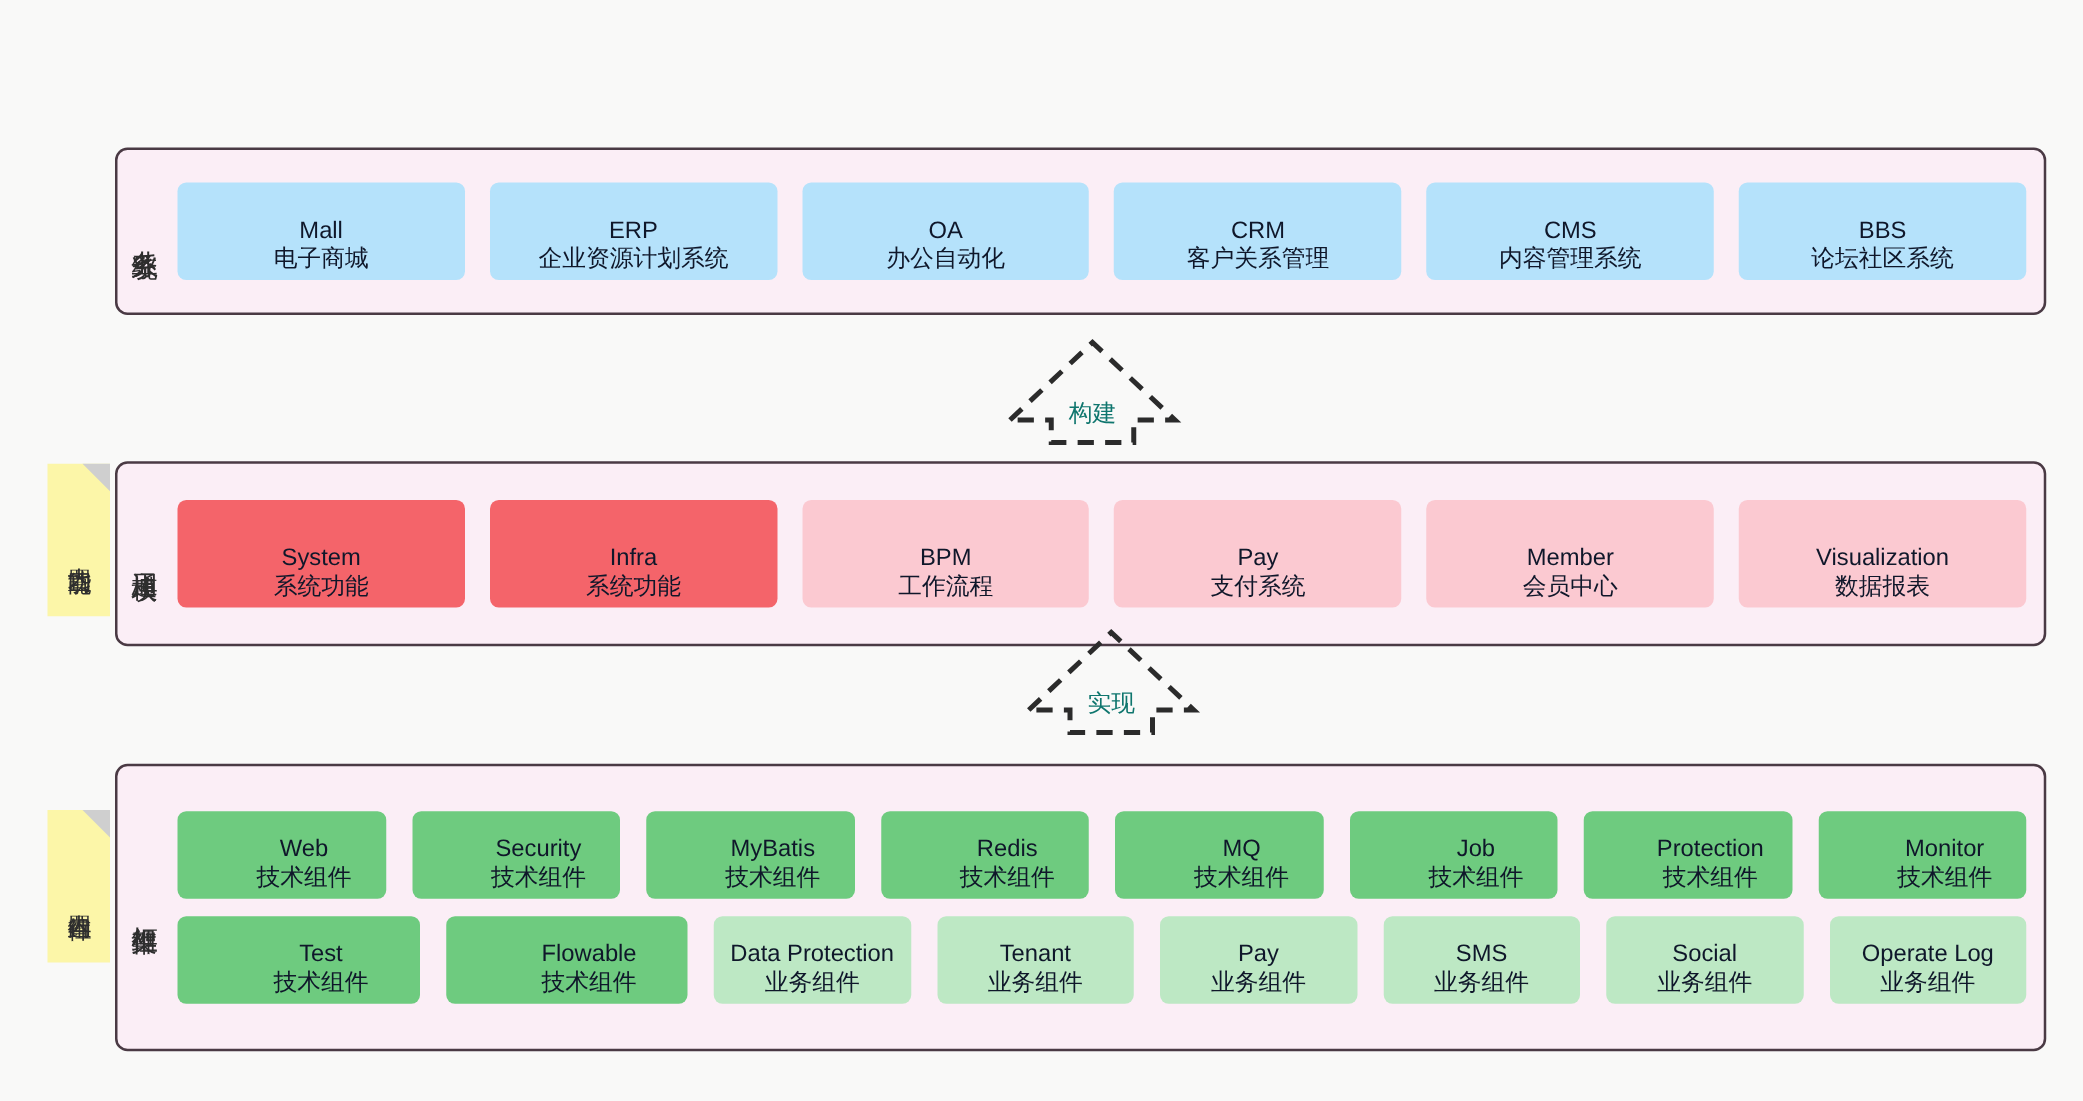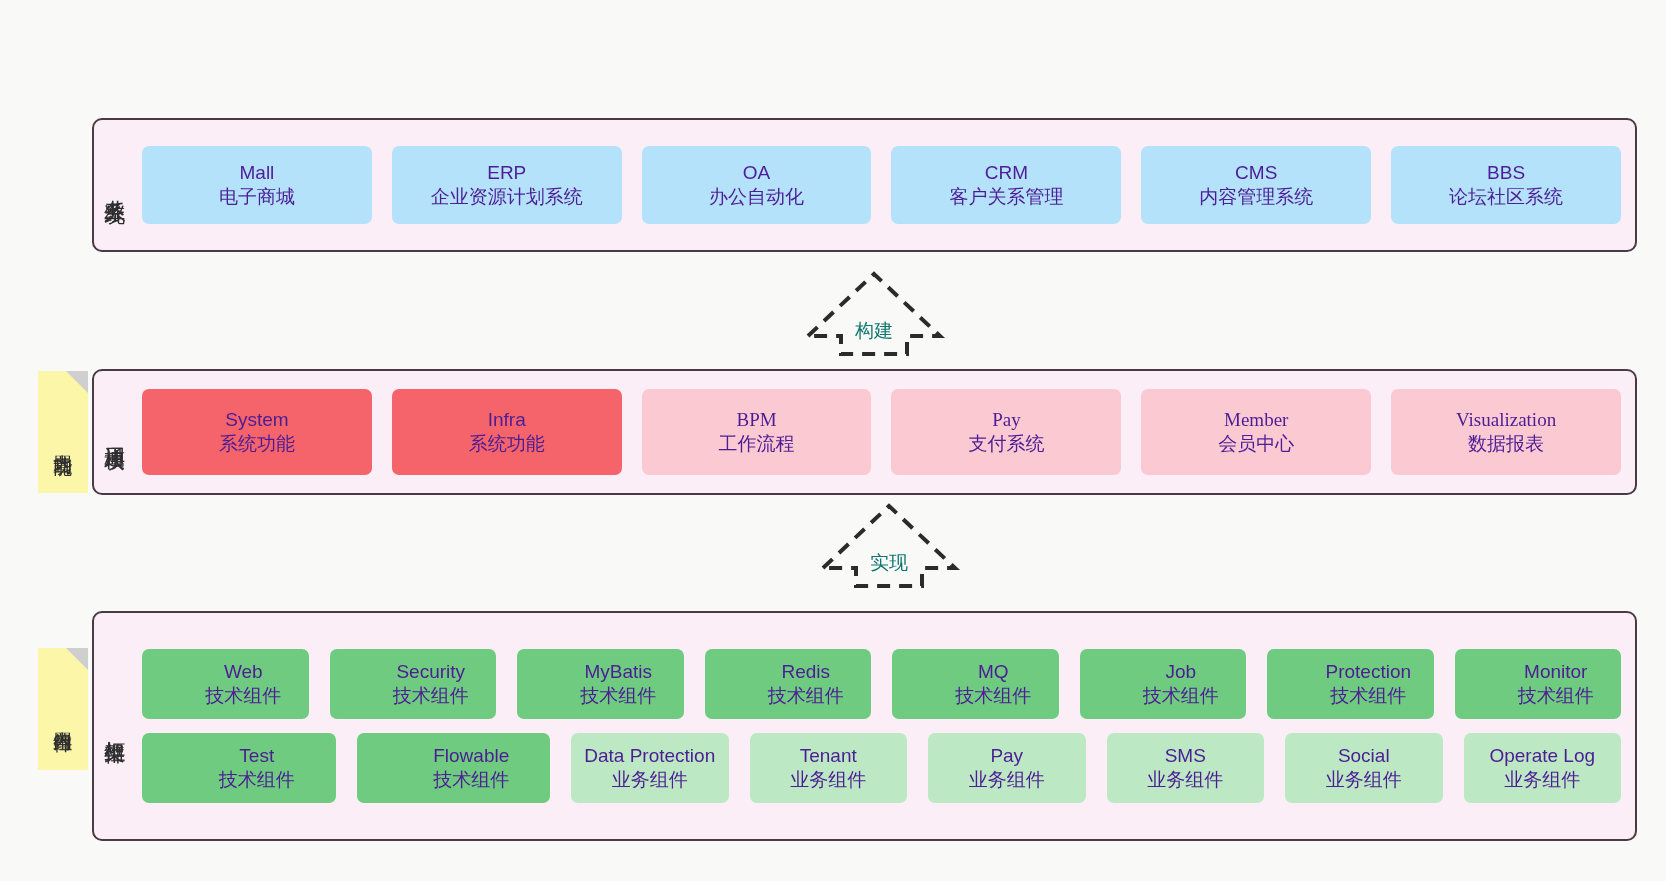--- a/index.html
+++ b/index.html
@@ -62,34 +62,34 @@
   }
   .row.gap-sm { gap: 21px; }
 
   
   .node {
     flex: 1 1 0;
     border-radius: 7px;
     display: flex;
     flex-direction: column;
     align-items: center;
-    justify-content: center;
+    justify-content: flex-end;
     text-align: center;
     font-size: 19px;
     line-height: 1.25;
-    color: #4c1d95;
+    color: #0f172a;
     box-sizing: border-box;
     padding: 4px 6px;
   }
   .node .l1 { display: block; }
   .node .l2 { display: block; }
 
   .node.blue        { background: #b5e2fb; height: 78px; }
   .node.red-strong  { background: #f4646a; height: 86px; }
-  .node.red-soft    { background: #fbc9d1; height: 86px; font-family: Liberation Serif, serif; }
+  .node.red-soft    { background: #fbc9d1; height: 86px; }
   .node.green-strong{ background: #6ecb7f; height: 70px; padding-left: 42px; }
   .node.green-soft  { background: #bde8c4; height: 70px; }
 
   
   .note {
     position: absolute;
     width: 50px;
     background: #fcf6a8;
     font-size: 19px;
     line-height: 1.12;
@@ -182,21 +182,21 @@
     </div>
   </div>
 
   <div class="arrow-wrap" style="left:800px; top:266px; width:148px; height:90px;">
     <svg width="148" height="90" viewBox="0 0 148 90">
       <path d="M 8 70 L 74 8 L 140 70 L 107 70 L 107 88 L 41 88 L 41 70 Z" fill="none" stroke="#2b2b2b" stroke-width="4" stroke-dasharray="13 9" stroke-linejoin="miter"></path>
     </svg>
     <span class="arrow-label" style="top:52px;">构建</span>
   </div>
 
-  <div class="layer" id="layer-common" style="left:92px; top:369px; width:1545px; height:126px;">
+  <div class="layer" id="layer-common" style="left:92px; top:369px; width:1545px; height:148px;">
     <div class="layer-title">通用模块</div>
     <div class="layer-body">
       <div class="row">
 
         <div class="node red-strong">
           <span class="l1">System</span>
           <span class="l2">系统功能</span>
         </div>
 
         <div class="node red-strong">

